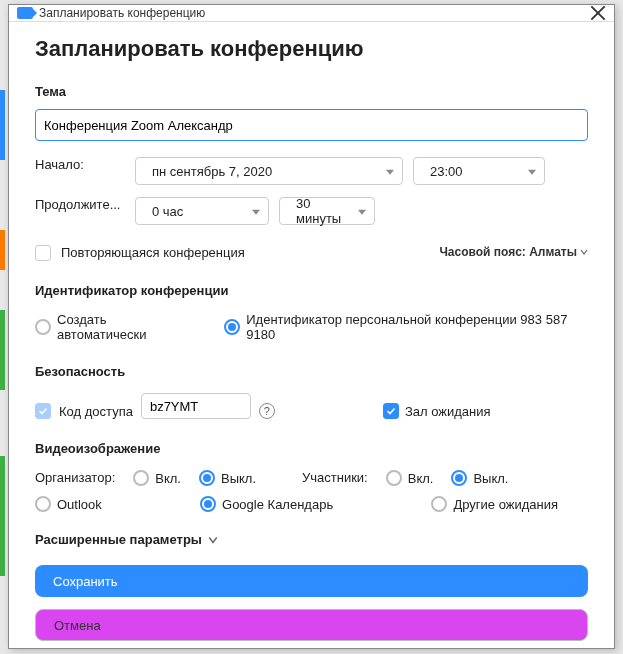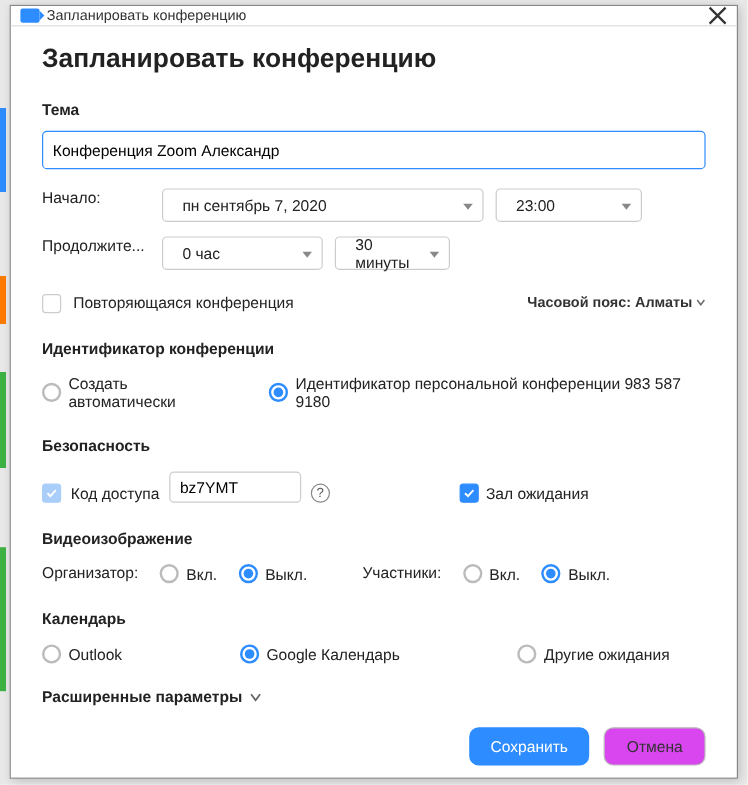--- a/index.html
+++ b/index.html
@@ -90,21 +90,21 @@
     width:110px;height:26px;border:1px solid #ccc;border-radius:4px;padding:0 8px;font-size:13px;
   }
   .qmark{
     width:16px;height:16px;border:1px solid #888;border-radius:50%;
     display:inline-flex;align-items:center;justify-content:center;
     font-size:11px;color:#555;cursor:pointer;
   }
   .group{display:flex;align-items:flex-start;gap:18px;margin-top:4px;}
   .inline-label{font-size:13px;}
   .adv-row{display:flex;align-items:center;gap:6px;margin-top:14px;cursor:pointer;font-weight:600;font-size:13px;}
-  .footer{display:flex;justify-content:flex-end;gap:12px;margin-top:12px;}
+  .footer{display:flex;justify-content:flex-end;gap:12px;margin-top:12px;flex-direction:column;}
   .btn{height:32px;padding:0 18px;border-radius:8px;font-size:13px;cursor:pointer;display:inline-flex;align-items:center;}
   .btn-primary{background:#2D8CFF;color:#fff;border:none;font-weight:500;}
   .btn-secondary{background:#d946ef;color:#333;border:1px solid #bbb;}
   .wait{margin-left:100px;}
 </style>
 </head>
 <body>
 
 <div class="side-stripe stripe1"></div>
 <div class="side-stripe stripe2"></div>
@@ -124,21 +124,21 @@
 
   <div class="content">
     <h1>Запланировать конференцию</h1>
 
     <div class="section-label">Тема</div>
     <input class="topic-input" value="Конференция Zoom Александр" style="">
 
     <div class="row">
       <span class="row-label">Начало:</span>
       <span class="select" style="width:268px">пн   сентябрь 7, 2020</span>
-      <span class="select" style="width:122px">23:00</span>
+      <span class="select" style="width:132px">23:00</span>
     </div>
 
     <div class="row" style="margin-top:6px">
       <span class="row-label">Продолжите...</span>
       <span class="select" style="width:134px">0 час</span>
       <span class="select" style="width:96px">30 минуты</span>
     </div>
 
     <div class="row" style="margin-top:14px">
       <span class="checkbox"></span>
@@ -199,21 +199,20 @@
       <span class="pair">
         <span class="radio"></span>
         <span class="inline-label">Вкл.</span>
       </span>
       <span class="pair">
         <span class="radio selected"></span>
         <span class="inline-label">Выкл.</span>
       </span>
     </div>
 
-    <div class="section-label" style="margin-top:16px">Календарь</div>
     <div class="group" style="gap:0;justify-content:space-between;padding-right:30px;">
       <span class="pair">
         <span class="radio"></span>
         <span class="inline-label">Outlook</span>
       </span>
       <span class="pair">
         <span class="radio selected"></span>
         <span class="inline-label">Google Календарь</span>
       </span>
       <span class="pair">

